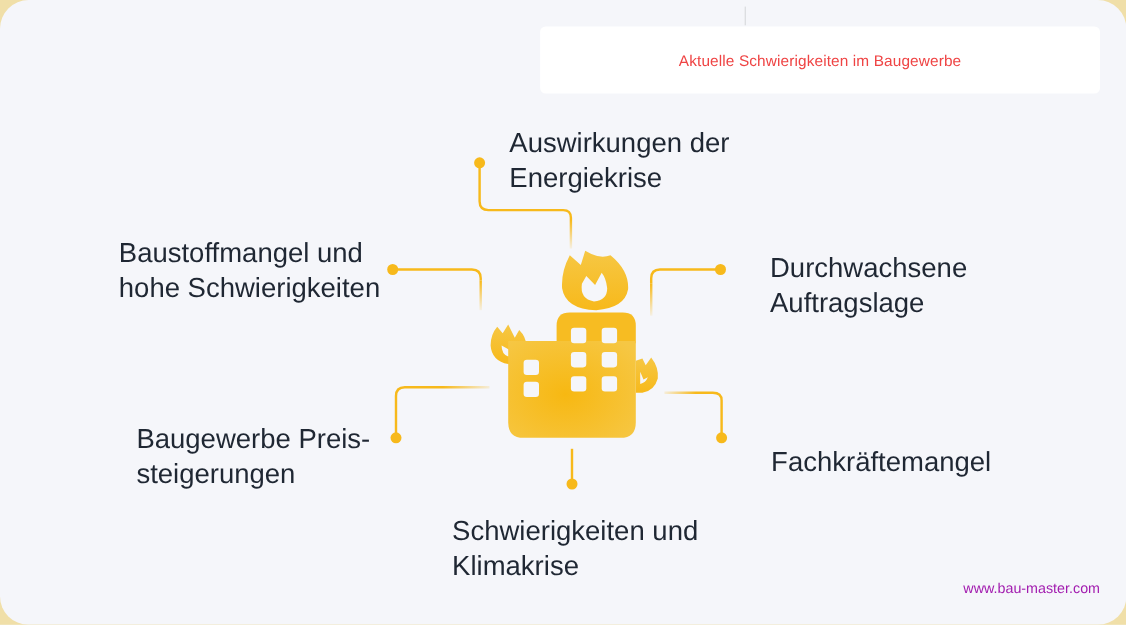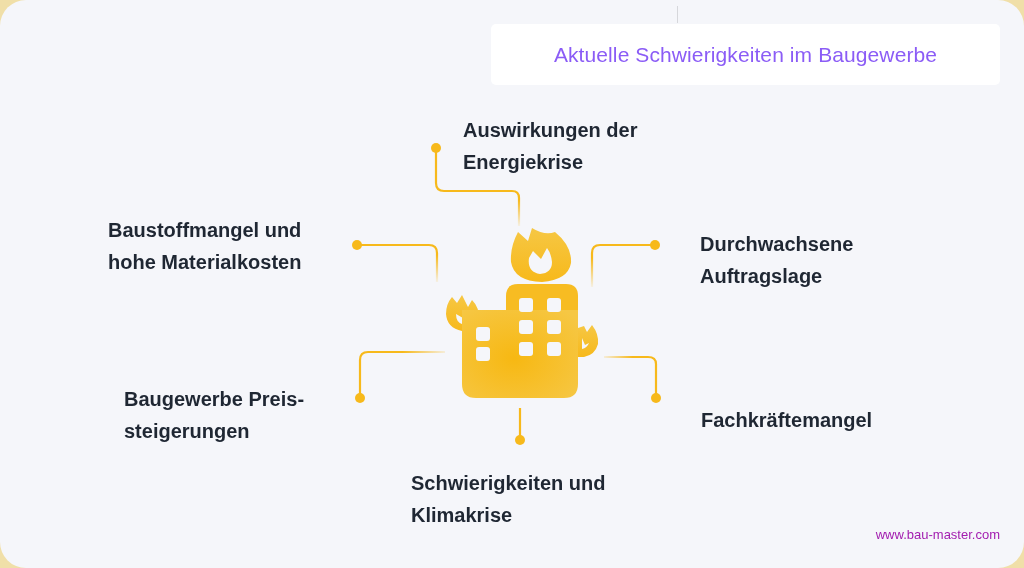--- a/index.html
+++ b/index.html
@@ -16,25 +16,25 @@
   .top-rule {
     position: absolute; left: 677px; top: 6px; width: 1px; height: 17px;
     background: #d6d7db;
   }
   .title-box {
     position: absolute; left: 491px; top: 24px; width: 509px; height: 61px;
     background: #ffffff; border-radius: 5px;
     display: flex; align-items: center; justify-content: center;
   }
   .title-box span {
-    font-size: 21px; color: #8b5cf6; letter-spacing: 0.1px;
+    font-size: 14px; color: #ef4444; letter-spacing: 0.1px;
   }
   .label {
-    position: absolute; font-size: 20px; line-height: 32px; color: #1f2733;
-    white-space: pre-line; font-weight: 700;
+    position: absolute; font-size: 25px; line-height: 32px; color: #1f2733;
+    white-space: pre-line; font-weight: 400;
   }
   .footer {
     position: absolute; right: 24px; top: 527px; font-size: 13px; color: #a21caf;
   }
   svg.diagram { position: absolute; left: 0; top: 0; }
 </style>
 </head>
 <body>
 
 <div class="card"></div>
@@ -140,21 +140,21 @@
       <rect x="547" y="320" width="14" height="14" rx="3"></rect>
       <rect x="519" y="342" width="14" height="14" rx="3"></rect>
       <rect x="547" y="342" width="14" height="14" rx="3"></rect>
     </g>
   </g>
 </svg>
 
 <div class="label" style="left:463px; top:114px;">Auswirkungen der
 Energiekrise</div>
 <div class="label" style="left:108px; top:214px;">Baustoffmangel und
-hohe Materialkosten</div>
+hohe Schwierigkeiten</div>
 <div class="label" style="left:700px; top:228px;">Durchwachsene
 Auftragslage</div>
 <div class="label" style="left:124px; top:383px;">Baugewerbe Preis-
 steigerungen</div>
 <div class="label" style="left:701px; top:404px;">Fachkräftemangel</div>
 <div class="label" style="left:411px; top:467px;">Schwierigkeiten und
 Klimakrise</div>
 
 <div class="footer">www.bau-master.com</div>
 

